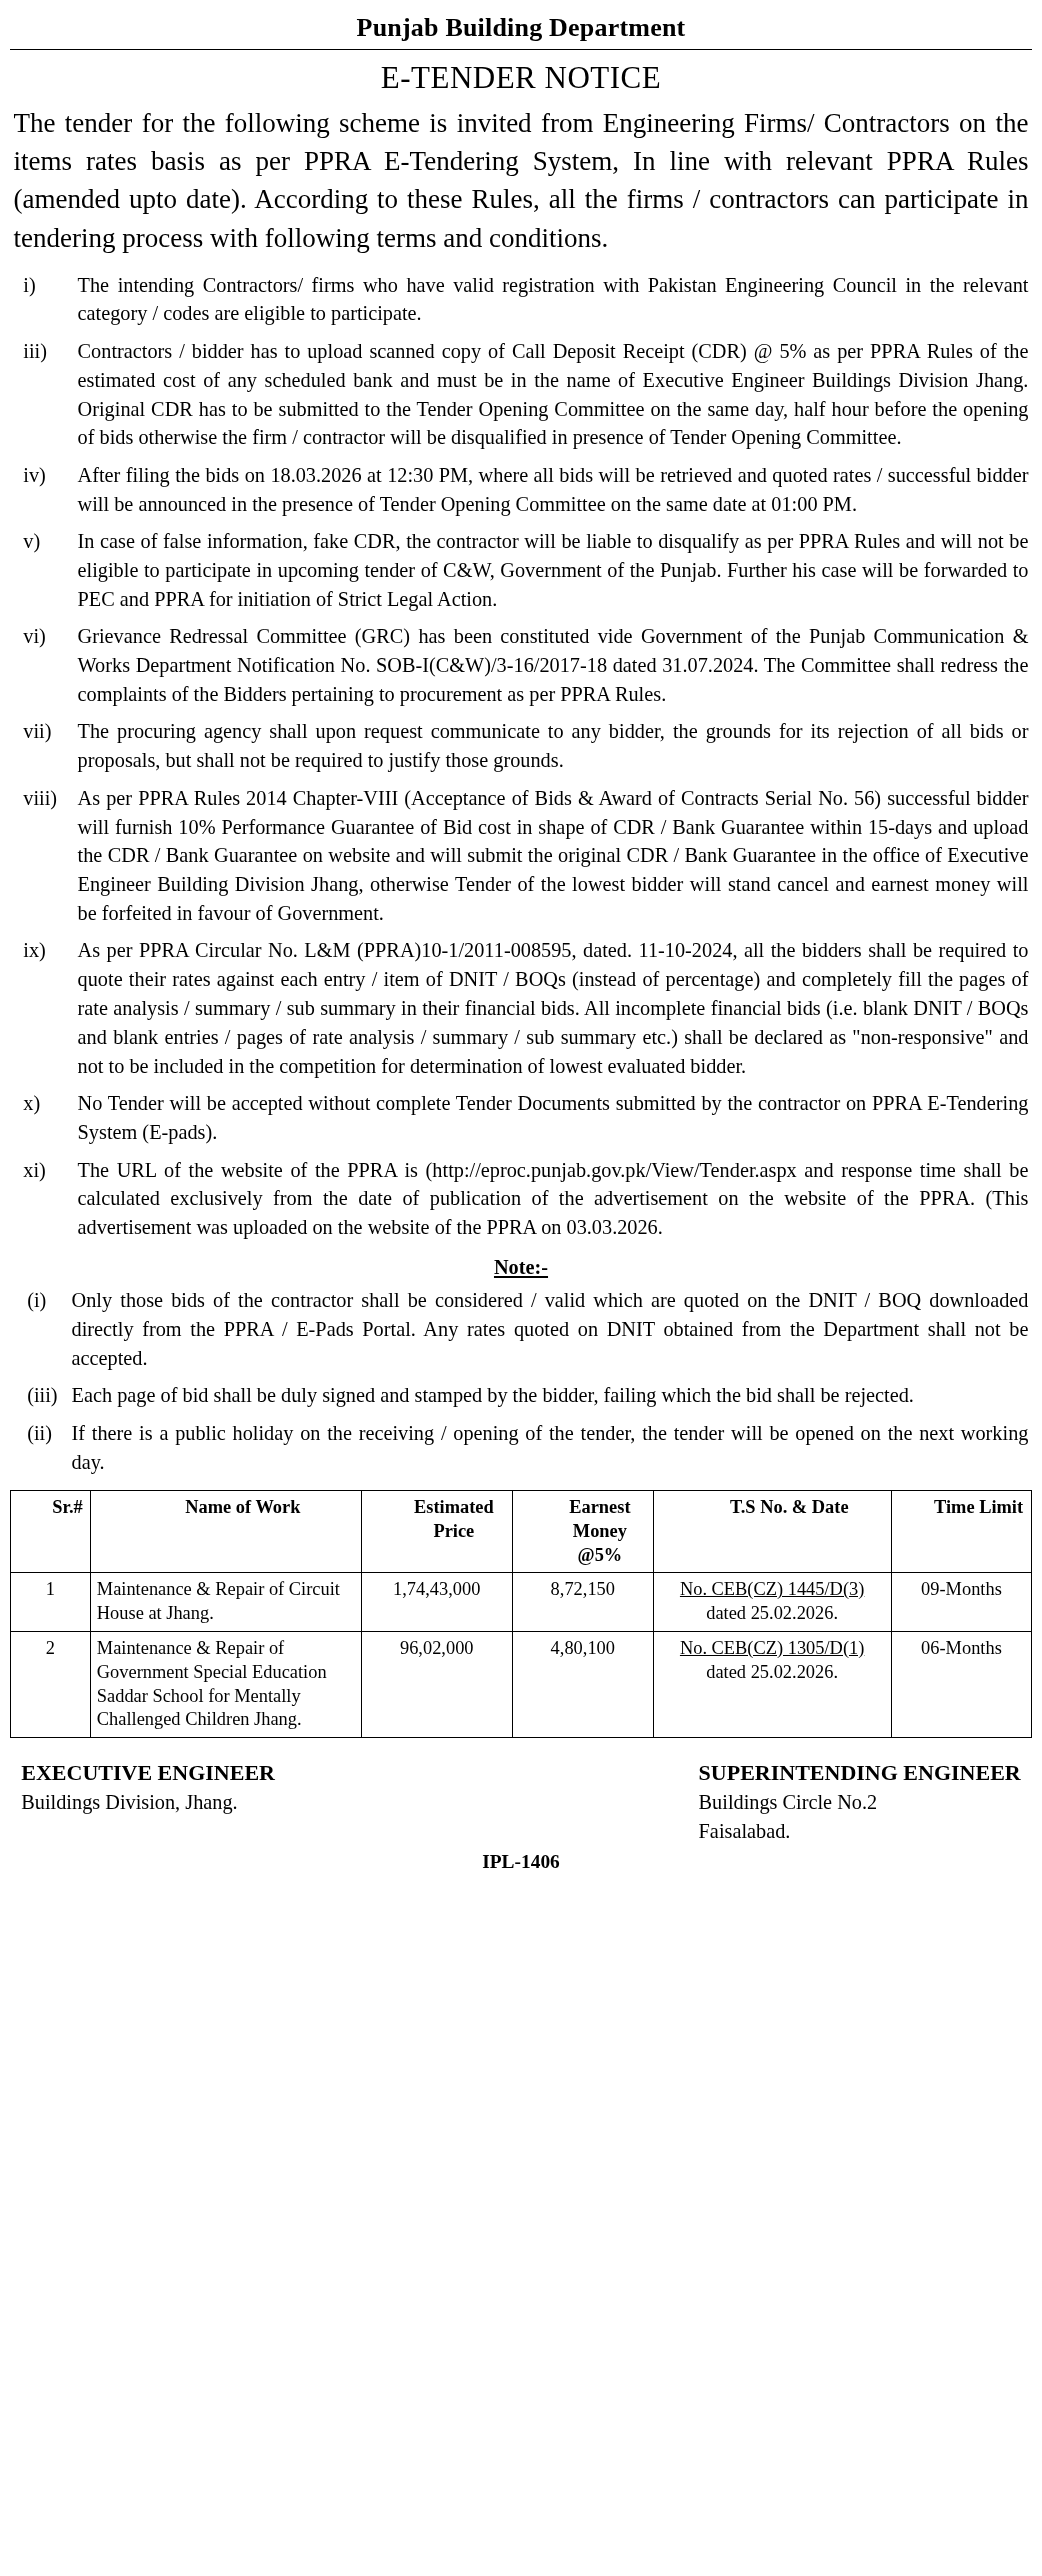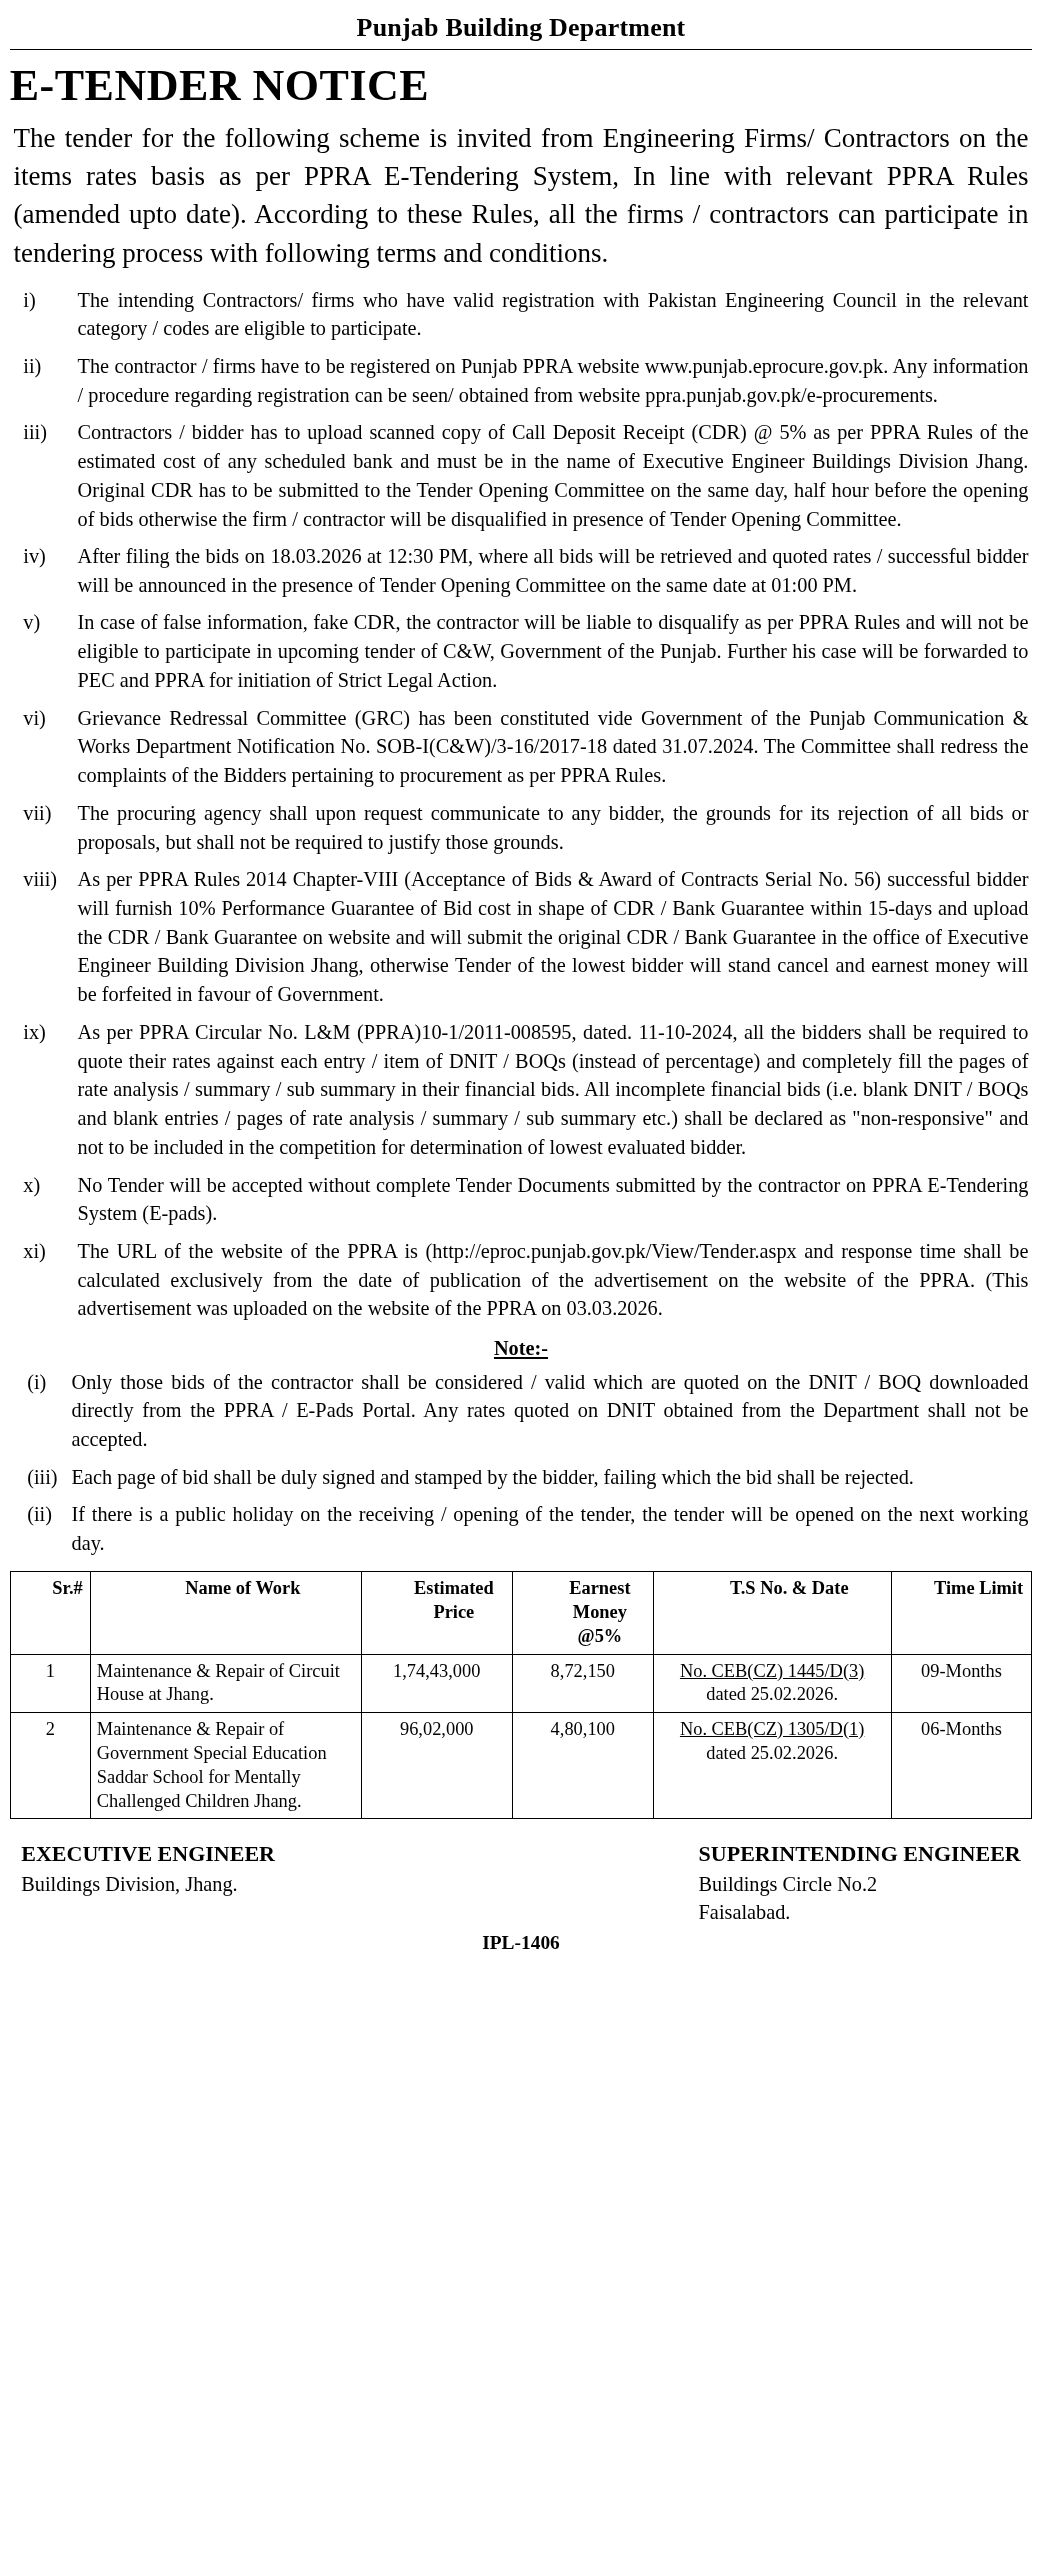--- a/index.html
+++ b/index.html
@@ -19,23 +19,23 @@
     font-size:26px;
     font-weight:bold;
     letter-spacing:0.2px;
     margin:7.7px 0 3.9px 0;
   }
   .rule{
     border-top:1.9px solid #000;
     margin:5.8px 0 0 0;
   }
   .notice-title{
-    text-align:left;
-    font-size:44px;
-    font-weight:bold;
+    text-align:center;
+    font-size:31px;
+    font-weight:normal;
     letter-spacing:0.5px;
     margin:9.7px 0 7.7px 0;
   }
   .intro{
     font-size:27px;
     line-height:1.42;
     text-align:justify;
     margin:5.8px 3.9px 13.6px 3.9px;
   }
   .clauses{
@@ -110,24 +110,20 @@
   <div class="dept-title">Punjab Building Department</div>
   <div class="rule"></div>
   <div class="notice-title">E-TENDER NOTICE</div>
 
   <div class="intro">The tender for the following scheme is invited from Engineering Firms/ Contractors on the items rates basis as per PPRA E-Tendering System, In line with relevant PPRA Rules (amended upto date). According to these Rules, all the firms / contractors can participate in tendering process with following terms and conditions.</div>
 
   <div class="clauses">
     <div class="clause">
       <div class="num">i)</div>
       <div class="txt">The intending Contractors/ firms who have valid registration with Pakistan Engineering Council in the relevant category / codes are eligible to participate.</div>
-    </div>
-    <div class="clause">
-      <div class="num">ii)</div>
-      <div class="txt">The contractor / firms have to be registered on Punjab PPRA website www.punjab.eprocure.gov.pk. Any information / procedure regarding registration can be seen/ obtained from website ppra.punjab.gov.pk/e-procurements.</div>
     </div>
     <div class="clause">
       <div class="num">iii)</div>
       <div class="txt">Contractors / bidder has to upload scanned copy of Call Deposit Receipt (CDR) @ 5% as per PPRA Rules of the estimated cost of any scheduled bank and must be in the name of Executive Engineer Buildings Division Jhang. Original CDR has to be submitted to the Tender Opening Committee on the same day, half hour before the opening of bids otherwise the firm / contractor will be disqualified in presence of Tender Opening Committee.</div>
     </div>
     <div class="clause">
       <div class="num">iv)</div>
       <div class="txt">After filing the bids on 18.03.2026 at 12:30 PM, where all bids will be retrieved and quoted rates / successful bidder will be announced in the presence of Tender Opening Committee on the same date at 01:00 PM.</div>
     </div>
     <div class="clause">

